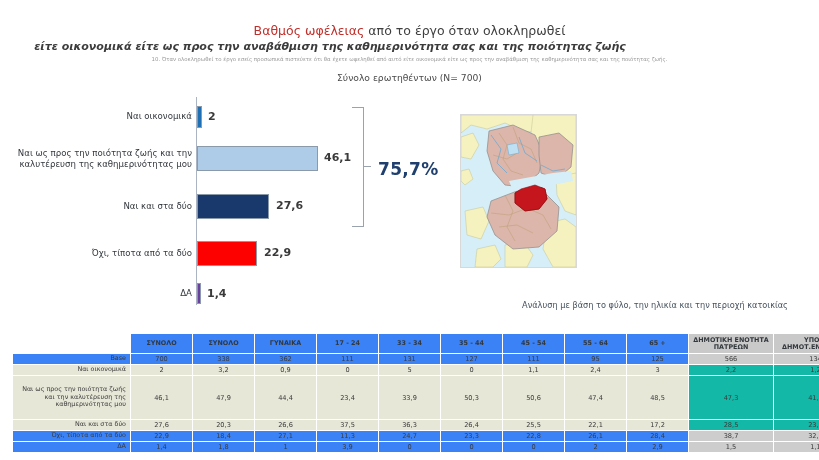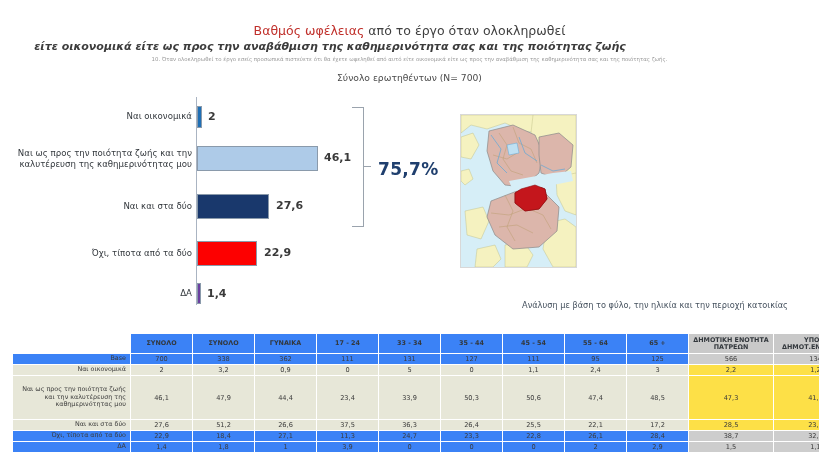--- a/index.html
+++ b/index.html
@@ -82,21 +82,21 @@
   }
   .tbl .rowhead{
     text-align:right;padding-right:4px;font-size:6.4px;line-height:7.4px;color:#3a3a3a;
   }
   .hdr td{font-weight:bold;font-size:6.4px;color:#33383d;height:17px;line-height:7px;}
   .rA{background:#3b82f6;}
   .rB{background:#e7e7d8;}
   .corner{background:#ffffff;border-color:#ffffff;}
   .gcol{background:#c9c9c9;}
   .gcolA{background:#cdcdcd;}
-  .gcolB{background:#fde047;}
+  .gcolB{background:#14b8a6;}
   .bold{font-weight:bold;}
   .hdr .gcol{background:#c9c9c9;}
 </style>
 </head>
 <body>
 
 <div class="slide">
 
   <div class="title1">
     <span class="hl">Βαθμός ωφέλειας</span><span> από το έργο όταν ολοκληρωθεί</span>
@@ -262,21 +262,21 @@
         <td>50,6</td>
         <td>47,4</td>
         <td>48,5</td>
         <td class="gcolB">47,3</td>
         <td class="gcolB">41,1</td>
       </tr>
 
       <tr class="rB">
         <td class="rowhead">Ναι και στα δύο</td>
         <td class="bold">27,6</td>
-        <td>51,2</td>
+        <td>20,3</td>
         <td>26,6</td>
         <td>37,5</td>
         <td>36,3</td>
         <td>26,4</td>
         <td>25,5</td>
         <td>22,1</td>
         <td>17,2</td>
         <td class="gcolB">28,5</td>
         <td class="gcolB">23,8</td>
       </tr>

